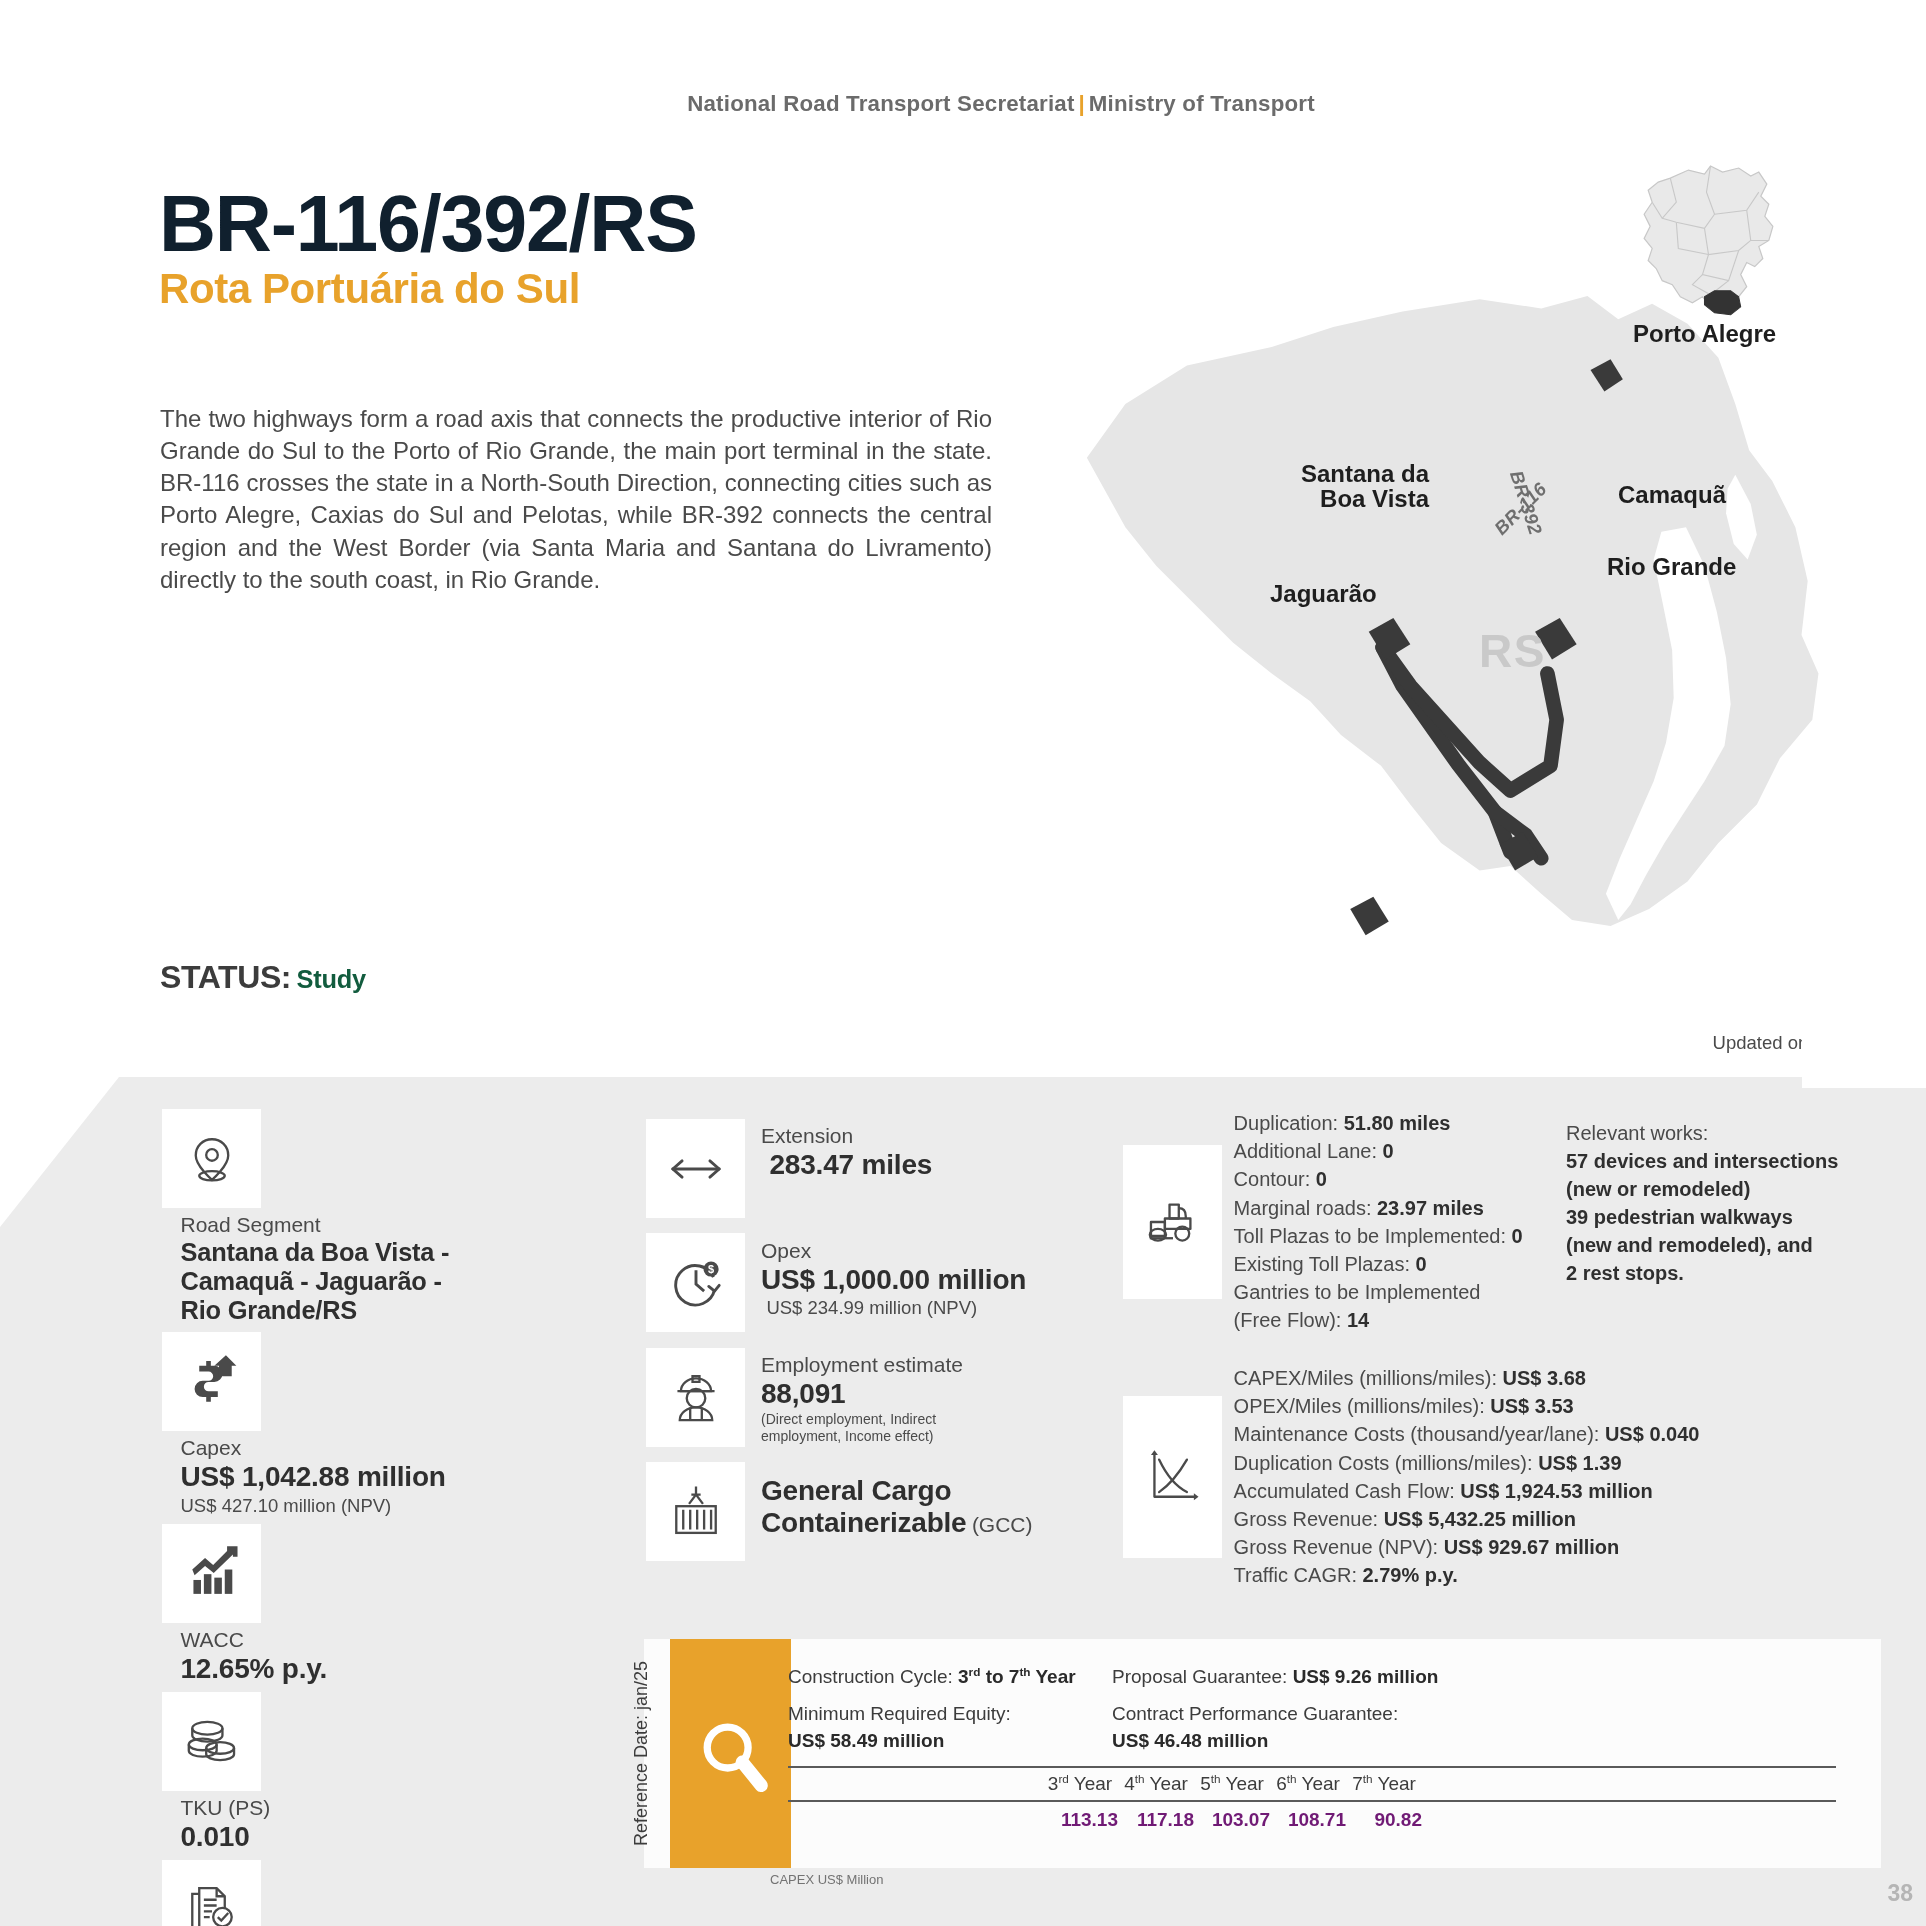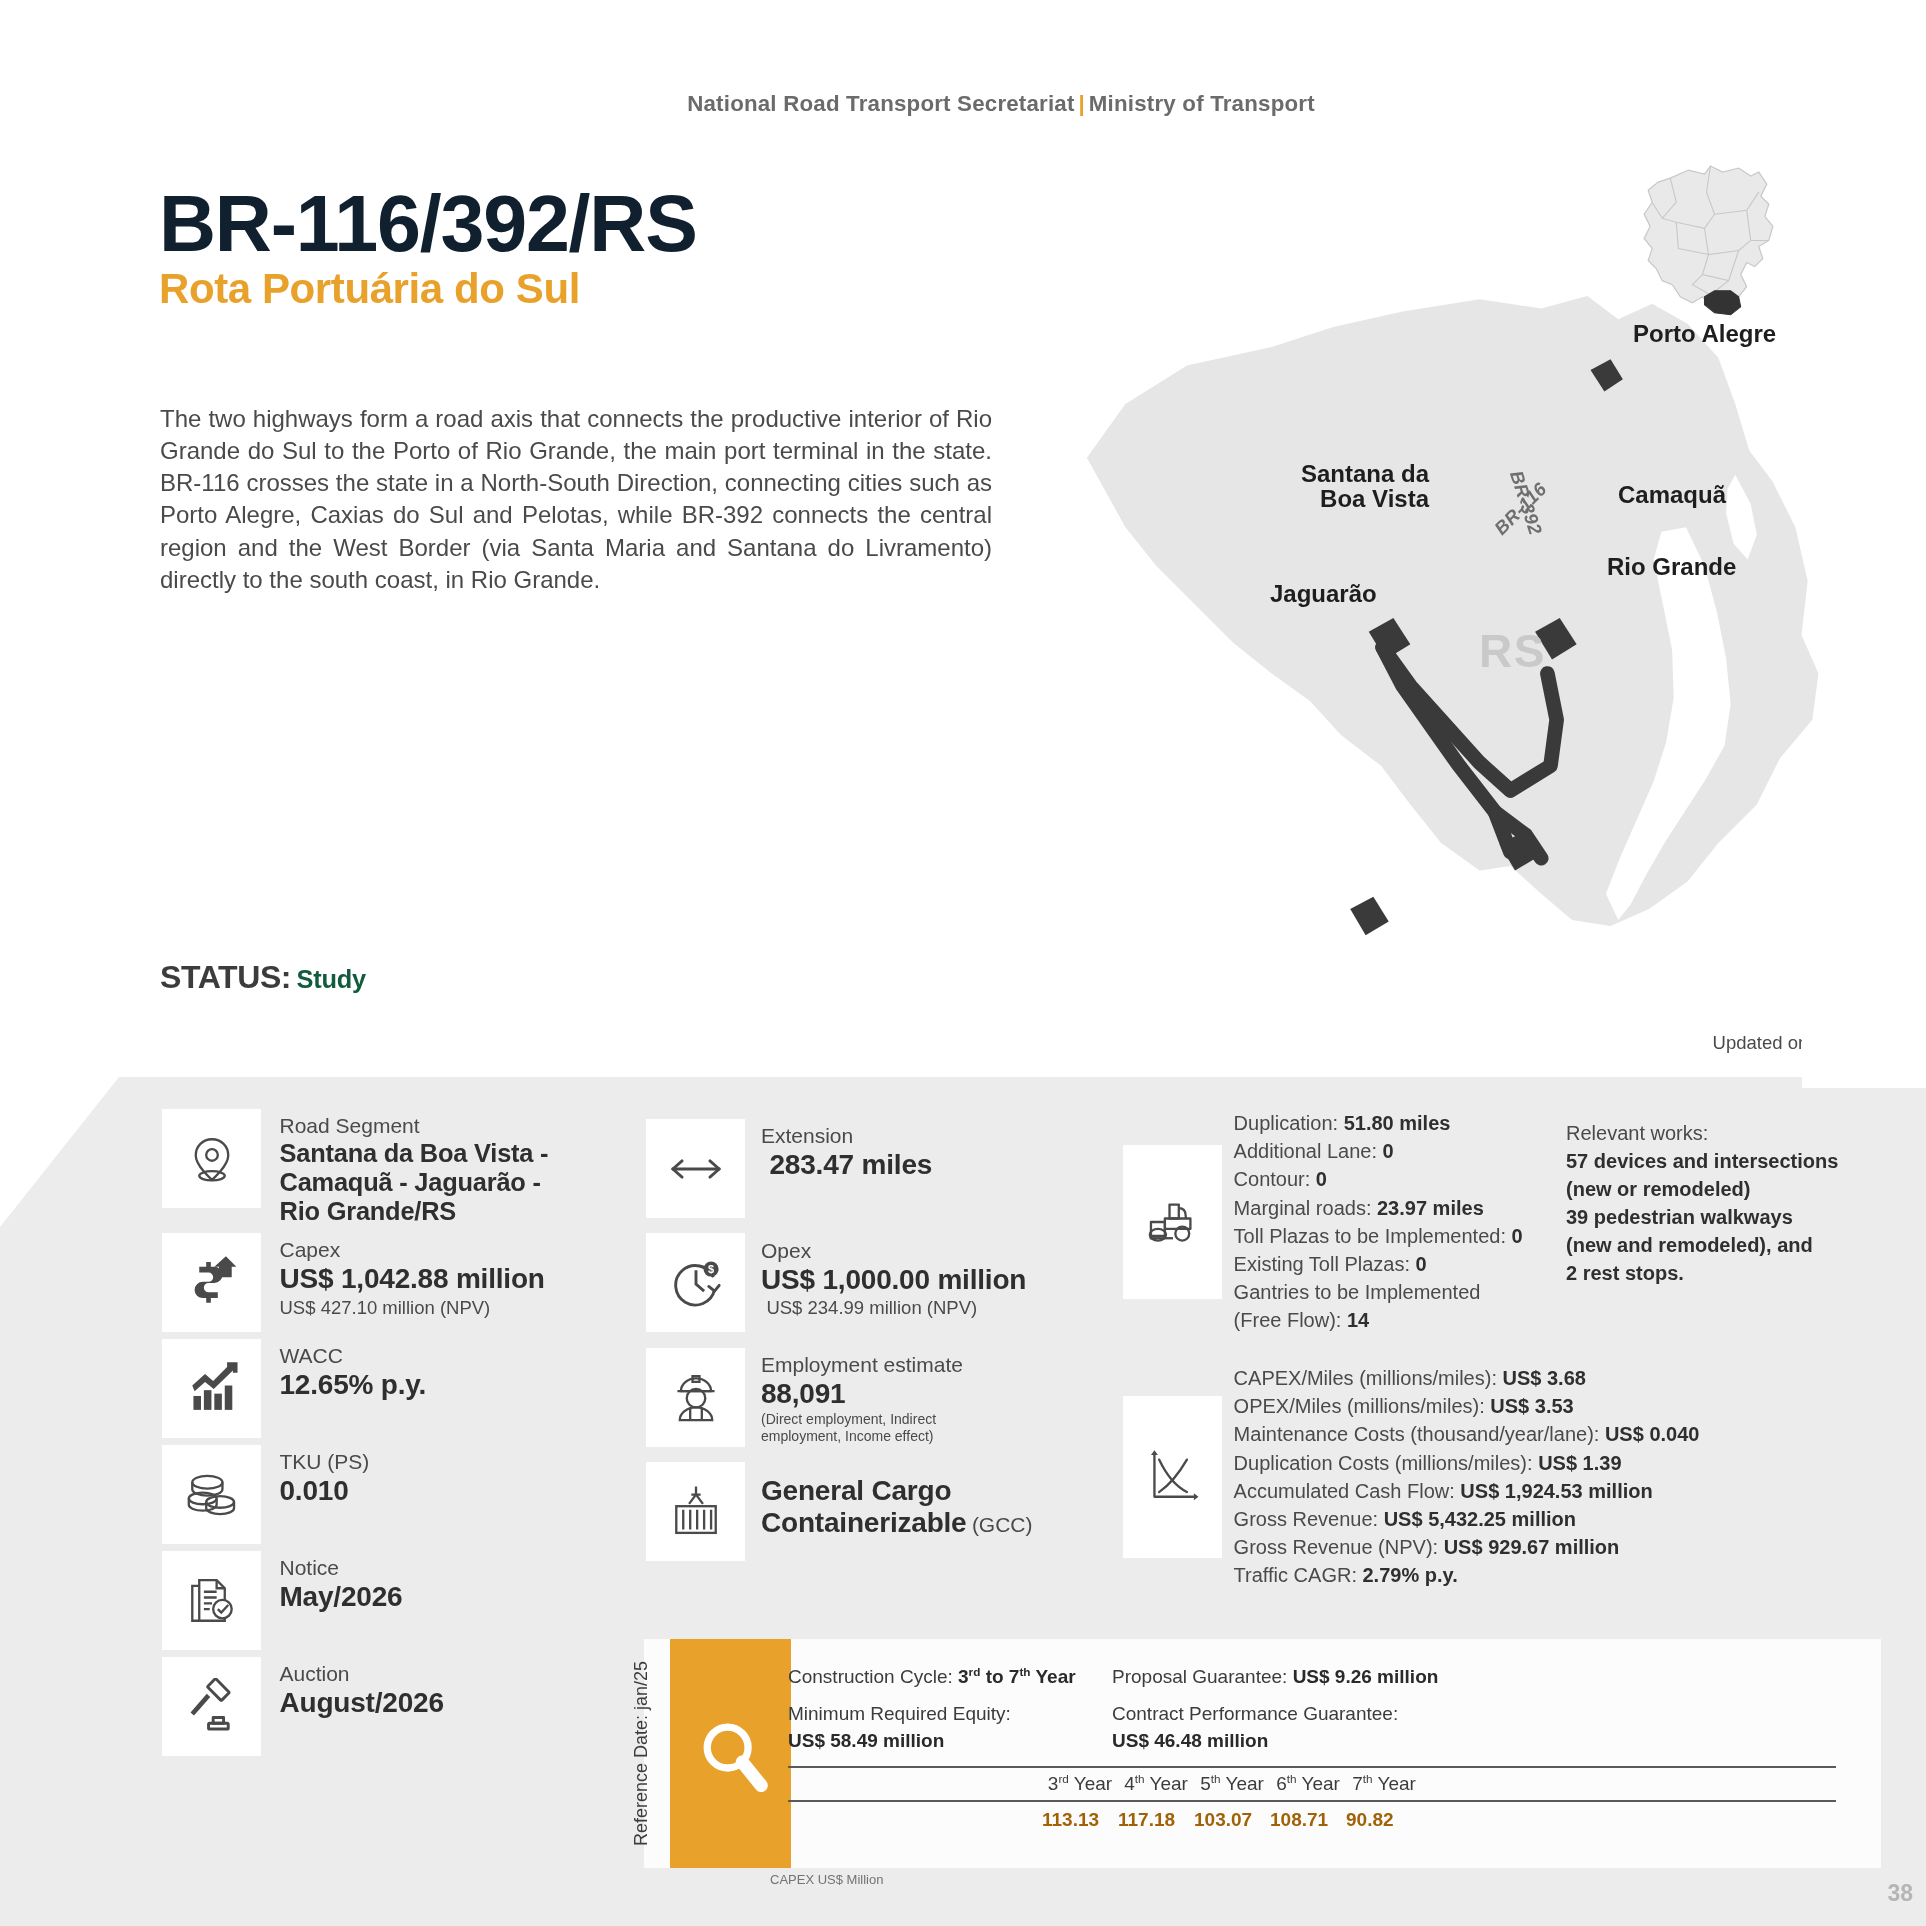--- a/index.html
+++ b/index.html
@@ -88,21 +88,21 @@
   .ibox svg { width: 58px; height: 58px; }
   .rtext { padding-left: 18.5px; padding-top: 5.4px; }
   .lbl { font-size: 21px; color: #4a4a4a; line-height: 1.18; }
   .val { font-size: 25.4px; font-weight: 800; color: #2f2f2f; line-height: 1.14; letter-spacing: -0.2px; }
   .val.big { font-size: 28px; }
   .sub { font-size: 18.5px; color: #4a4a4a; line-height: 1.2; margin-top: 1.5px; }
   .sub.sm { font-size: 14px; }
 
   
   #col1 { left: 162px; top: 1109px; width: 470px; }
-  #col1 .row { margin-bottom: 7px; }
+  #col1 .row { margin-bottom: 7px; flex-direction: column; }
 
   
   #col2 { left: 646px; top: 1119px; width: 474px; }
   #col2 .row { margin-bottom: 15.4px; }
   #col2 .rtext { padding-left: 16px; }
   .specrow { display: flex; align-items: center; padding-left: 20px; }
   .specrow .ibox { background: #fff; }
   .speclist { font-size: 20px; line-height: 1.41; color: #4a4a4a; padding-left: 11.6px; white-space: nowrap;}
   .speclist b { color: #2f2f2f; font-weight: 800; }
   #spec1 { position: absolute; left: 1103px; top: 1109px; }
@@ -140,21 +140,21 @@
   .gcell { font-size: 19px; line-height: 1.42; color: #3c3c3c; }
   .gcell b { font-weight: 800; color: #2a2a2a; }
   .gcell .gap { display: block; height: 10px; }
   sup { font-size: .62em; vertical-align: super; }
 
   .ytable { position: absolute; left: 788px; top: 1766px; width: 1048px; }
   .ytable .hr { height: 1.9px; background: #5a5a5a; }
   .yrow { display: grid; grid-template-columns: repeat(5, 76px); justify-content: start;
           padding-left: 254px; }
   .yhead { font-size: 19px; color: #3c3c3c; text-align: center; padding: 4.6px 0 4.6px 0; }
-  .yval  { font-size: 19px; font-weight: 800; color: #a16207; text-align: left; padding: 7px 0; }
+  .yval  { font-size: 19px; font-weight: 800; color: #701a75; text-align: right; padding: 7px 0; }
 
   .capexnote {
     position: absolute; left: 770px; top: 1872px;
     font-size: 13px; color: #737373;
   }
   .pagenum {
     position: absolute; right: 89px; top: 1880px;
     font-size: 23px; font-weight: 700; color: #b5b5b5;
   }
 </style>

